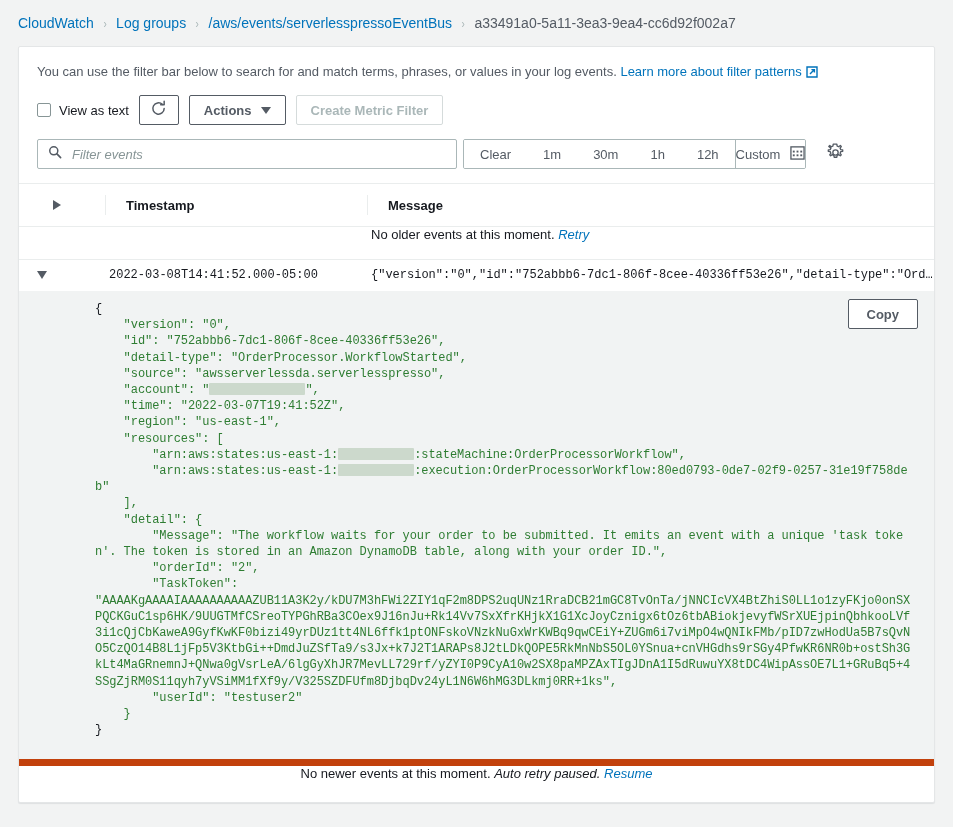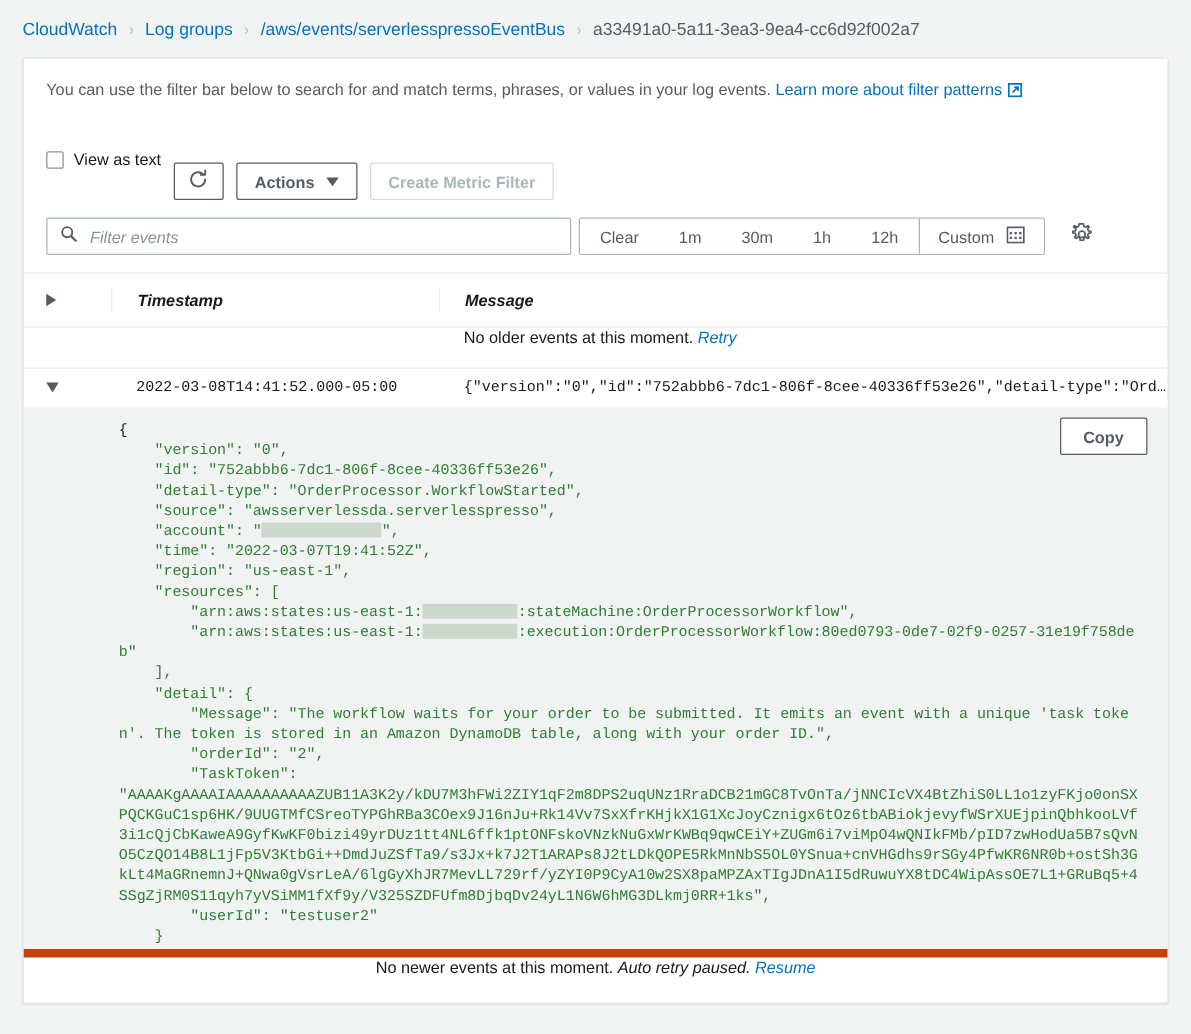--- a/index.html
+++ b/index.html
@@ -109,21 +109,20 @@
     font-weight: bold;
     border-radius: 2px;
     height: 30px;
     padding: 0 14px;
     cursor: pointer;
     display: inline-flex;
     align-items: center;
     justify-content: center;
     gap: 9px;
     box-sizing: border-box;
-    margin-top: 35px;
   }
   .btn.icon-only { width: 40px; padding: 0; }
   .btn.disabled {
     border-color: #d5dbdb;
     color: #aab7b8;
     cursor: default;
   }
   .caret-down {
     width: 0; height: 0;
     border-left: 5px solid transparent;
@@ -182,21 +181,21 @@
     font-size: 13px;
     color: #545b64;
     cursor: pointer;
     background: #fff;
     border: none;
     font-family: "Liberation Sans", sans-serif;
   }
   .seg.custom {
     border-left: 1px solid #aab7b8;
     gap: 10px;
-    padding: 0 15px;
+    padding: 0 0;
   }
   .gear-btn {
     margin-left: 14px;
     width: 30px;
     height: 30px;
     display: flex;
     align-items: center;
     justify-content: center;
     cursor: pointer;
     background: transparent;
@@ -213,22 +212,21 @@
     min-height: 0;
   }
   .thead {
     display: flex;
     align-items: center;
     height: 42px;
     border-bottom: 1px solid #eaeded;
     font-size: 13px;
     font-weight: bold;
     color: #16191f;
-    padding-left: 18px;
-    font-style: italic;
+    padding-left: 34px;
   }
   .col-toggle {
     width: 52px;
     display: flex;
     align-items: center;
   }
   .col-ts {
     width: 262px;
     border-left: 1px solid #eaeded;
     padding-left: 20px;

